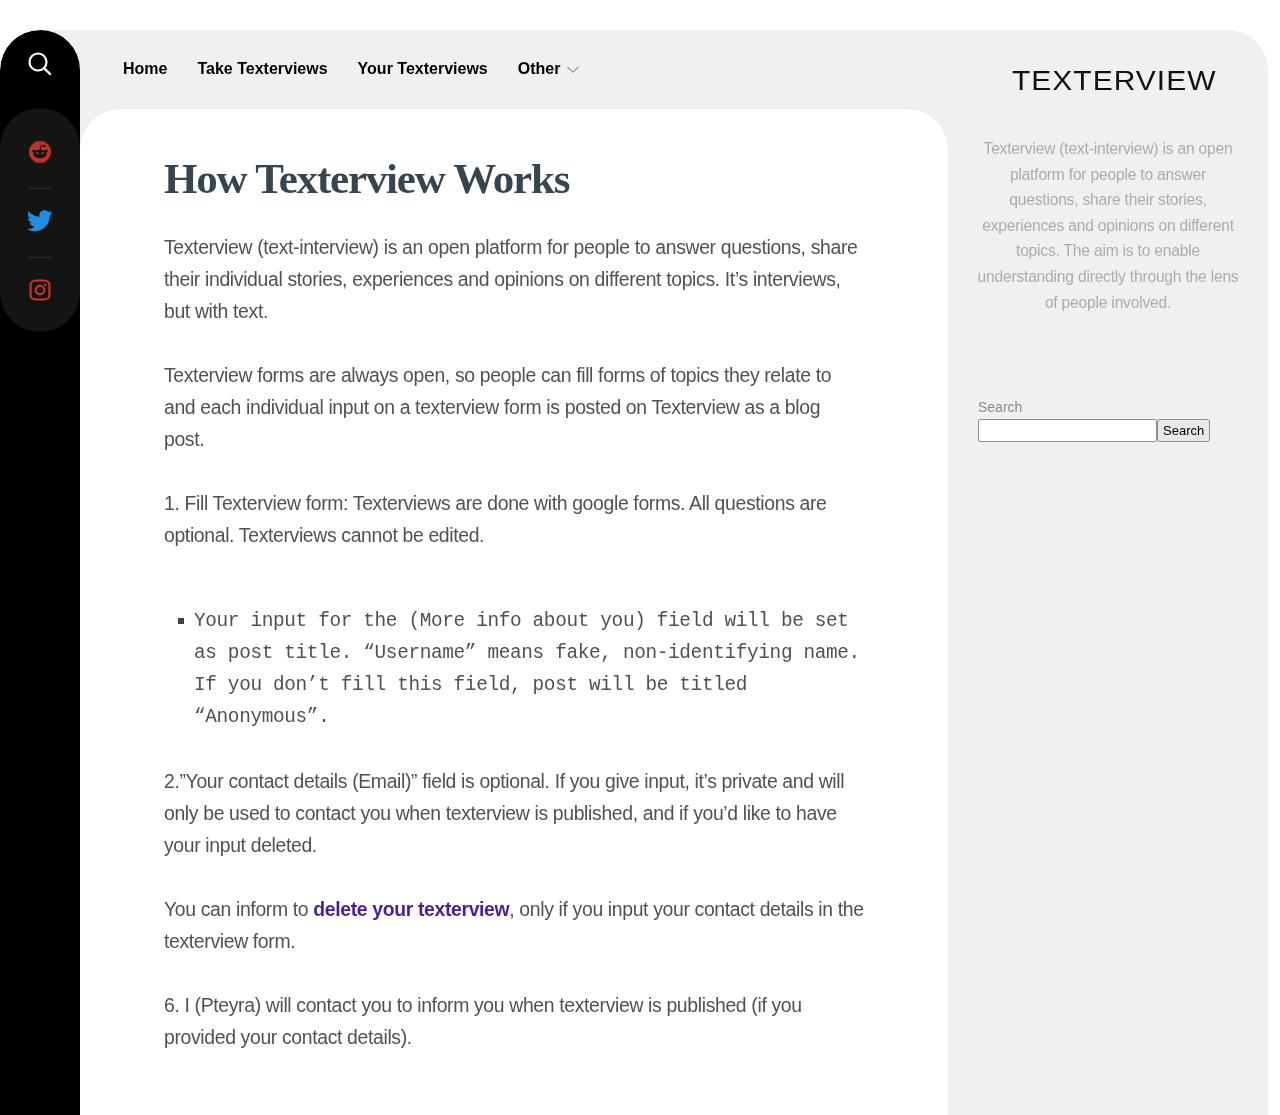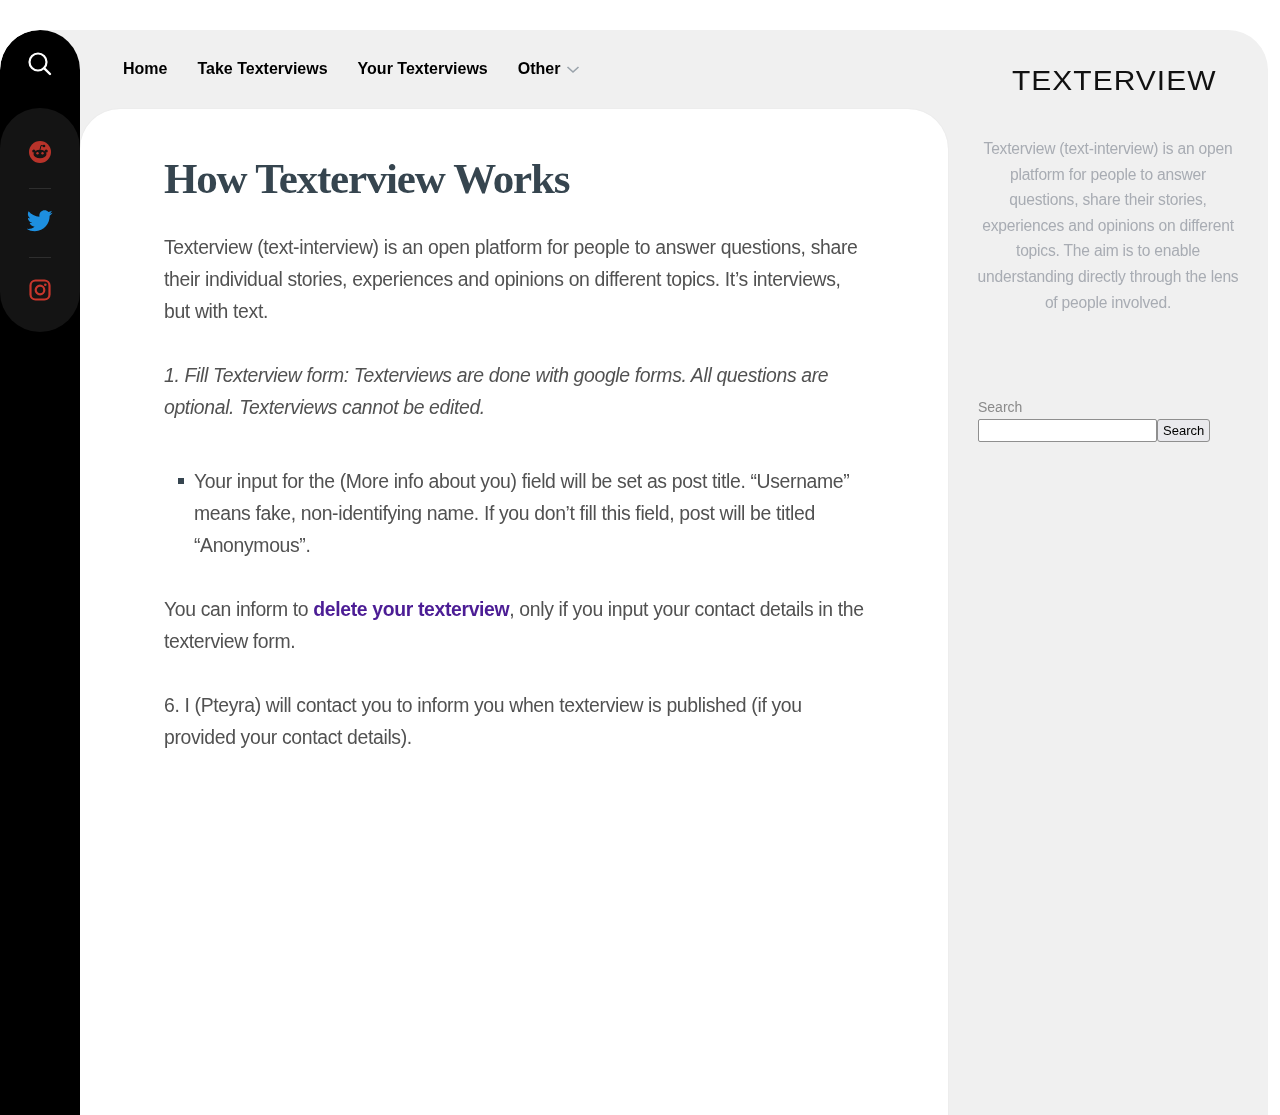--- a/index.html
+++ b/index.html
@@ -132,20 +132,21 @@
     }
     .para b {
       color: #4c1d95;
       font-weight: 700;
       cursor: pointer;
     }
     .bullet-list {
       list-style: none;
       margin-left: 14px;
       margin-bottom: 32px;
+      font-family: Liberation Mono, monospace;
     }
     .bullet-item {
       position: relative;
       padding-left: 16px;
       font-size: 19.4px;
       line-height: 32px;
       color: #515151;
       letter-spacing: -0.35px;
     }
     .bullet-mark {
@@ -287,29 +288,31 @@
         </svg>
       </span>
     </a>
   </nav>
 
   <main class="card">
     <div class="content">
       <h1 class="page-title">How Texterview Works</h1>
 
       <p class="para">Texterview (text-interview) is an open platform for people to answer questions, share their individual stories, experiences and opinions on different topics. It’s interviews, but with text.</p>
-      <p class="para" style="margin-bottom:42px;font-style:italic;">1. Fill Texterview form: Texterviews are done with google forms. All questions are optional. Texterviews cannot be edited.</p>
+      <p class="para">Texterview forms are always open, so people can fill forms of topics they relate to and each individual input on a texterview form is posted on Texterview as a blog post.</p>
+      <p class="para" style="margin-bottom:54px;">1. Fill Texterview form: Texterviews are done with google forms. All questions are optional. Texterviews cannot be edited.</p>
 
       <ul class="bullet-list">
         <li class="bullet-item">
           <span class="bullet-mark"></span>
           <span>Your input for the (More info about you) field will be set as post title. “Username” means fake, non-identifying name. If you don’t fill this field, post will be titled “Anonymous”.</span>
         </li>
       </ul>
 
+      <p class="para">2.”Your contact details (Email)” field is optional. If you give input, it’s private and will only be used to contact you when texterview is published, and if you’d like to have your input deleted.</p>
 
       <p class="para"><span>You can inform to </span><b>delete your texterview</b><span>, only if you input your contact details in the texterview form.</span></p>
 
       <p class="para">6. I (Pteyra) will contact you to inform you when texterview is published (if you provided your contact details).</p>
     </div>
   </main>
 
   <aside class="sidebar">
     <div class="logo">TEXTERVIEW</div>
     <p class="tagline">Texterview (text-interview) is an open platform for people to answer questions, share their stories, experiences and opinions on different topics. The aim is to enable understanding directly through the lens of people involved.</p>

